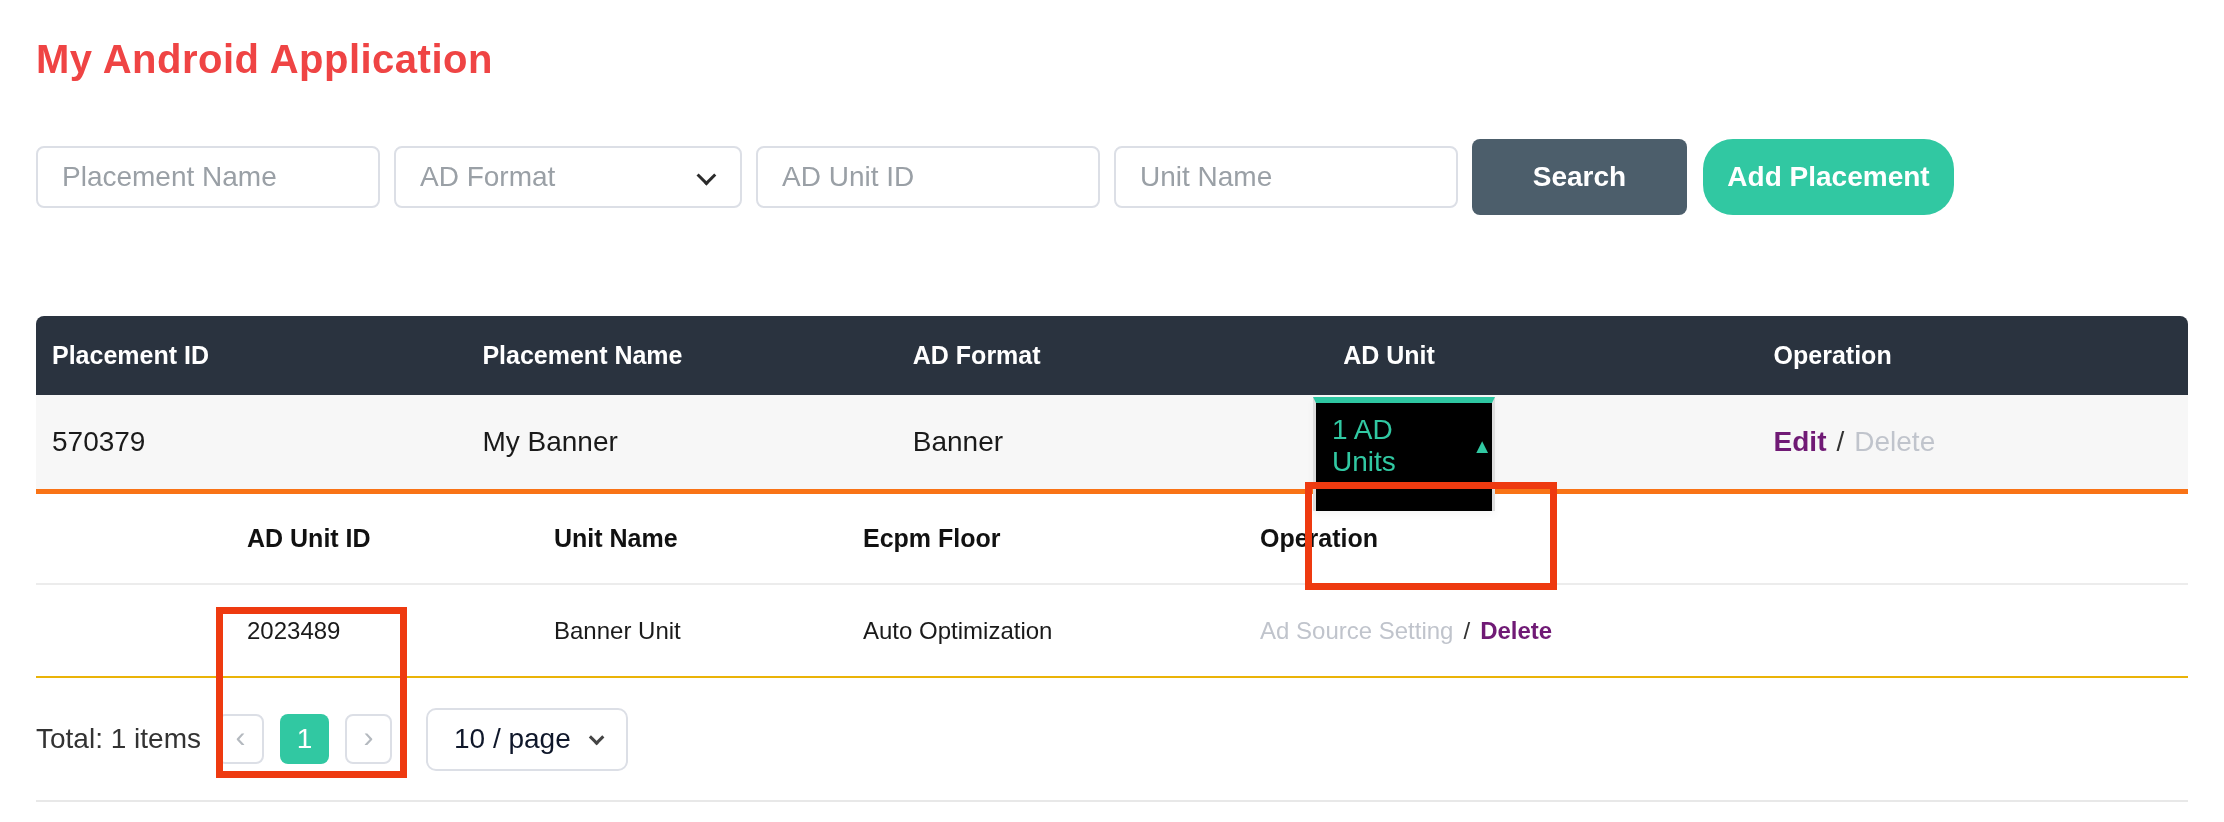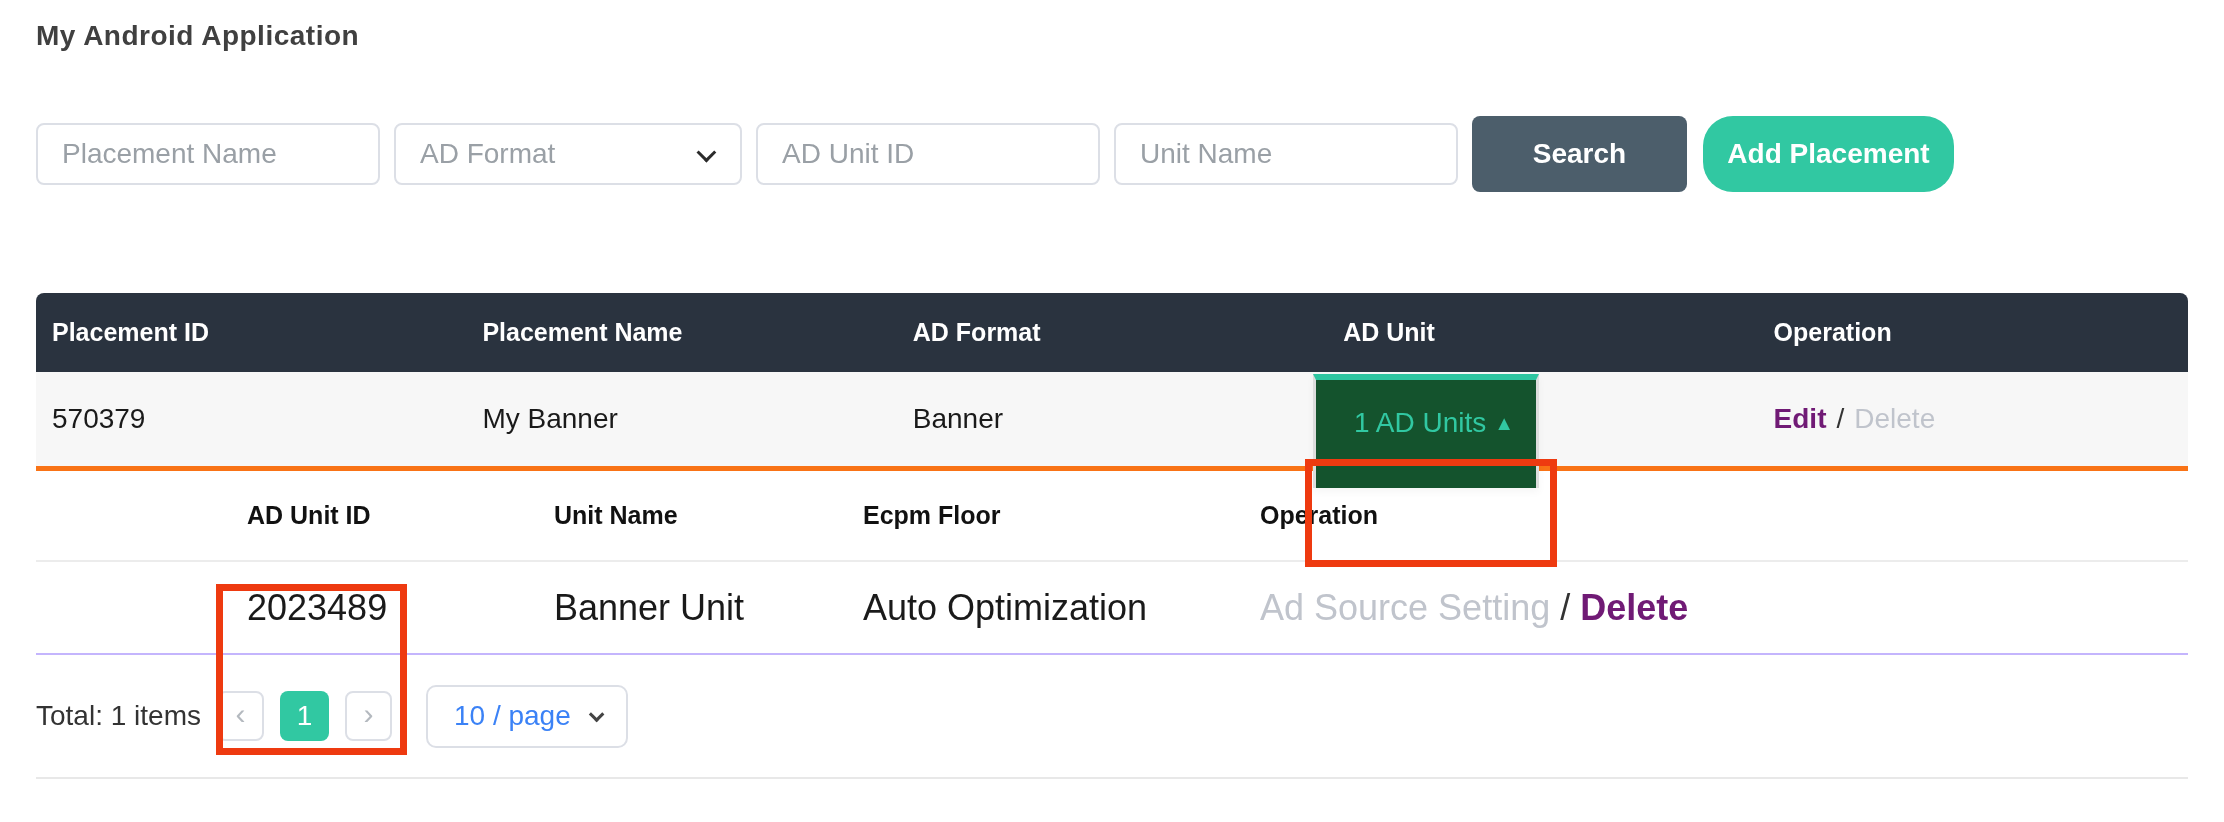--- a/index.html
+++ b/index.html
@@ -1,22 +1,22 @@
 <!DOCTYPE html>
 <html><head>
 <meta charset="utf-8">
 <style>
   * { box-sizing: border-box; margin: 0; padding: 0; }
   html, body { width: 2224px; height: 822px; background: #ffffff;
     font-family: "Liberation Sans", sans-serif; color: #1a1a1a; }
   .content { padding: 0 36px; }
 
   
-  .page-title { margin-top: 12px; font-size: 28px; line-height: 48px;
-    font-weight: bold; color: #404040; letter-spacing: 0.5px; }
+  .page-title { margin-top: 35px; font-size: 40px; line-height: 48px;
+    font-weight: bold; color: #ef4444; letter-spacing: 0.5px; }
 
   
   .filters { margin-top: 56px; display: flex; align-items: center; }
   .f-input, .f-select { width: 344px; height: 62px; border: 2px solid #dcdfe6;
     border-radius: 8px; font-size: 28px; color: #333; padding: 0 24px;
     background: #fff; outline: none; font-family: "Liberation Sans", sans-serif; }
   .f-input::placeholder { color: #9aa0a6; }
   .f-select { width: 348px; position: relative; display: flex; align-items: center;
     color: #9aa0a6; }
   .filters > * { margin-right: 14px; }
@@ -33,60 +33,60 @@
   .table-card { margin-top: 101px; width: 2152px; position: relative; }
   .thead { display: grid; grid-template-columns: repeat(5, 1fr); align-items: center;
     height: 79px; background: #2a333f; border-radius: 8px 8px 0 0;
     color: #ffffff; font-weight: bold; font-size: 25px; }
   .thead > div, .trow > div { padding-left: 16px; }
   .trow { position: relative; display: grid; grid-template-columns: repeat(5, 1fr);
     align-items: center; height: 99px; background: #f7f7f7;
     border-bottom: 5px solid #f97316; font-size: 28px; }
 
   
-  .adunit-box { position: absolute; left: 1277px; top: 2px; width: 226px; height: 114px;
-    background: #14532d; border-left: 3px solid #dddddd; border-right: 3px solid #dddddd;
+  .adunit-box { position: absolute; left: 1277px; top: 2px; width: 182px; height: 114px;
+    background: #000000; border-left: 3px solid #dddddd; border-right: 3px solid #dddddd;
     border-top: 6px solid #2ec6a1; z-index: 3; display: flex; align-items: center;
     justify-content: center; gap: 8px; box-shadow: 0 4px 8px rgba(0,0,0,0.04);
     padding-bottom: 22px; cursor: pointer; }
   .adunit-box .label { color: #31c8a2; font-size: 28px; }
   .adunit-box .tri-up { color: #31c8a2; font-size: 20px; }
 
   
   .annot { position: absolute; border: 7px solid #ee3a10; background: transparent;
     z-index: 6; pointer-events: none; }
   .annot-1 { left: 1269px; top: 166px; width: 252px; height: 108px; }
   .annot-2 { left: 180px; top: 291px; width: 191px; height: 171px; }
 
   
   .subhead, .subrow { display: grid; grid-template-columns: 211px 307px 309px 397px auto;
     align-items: center; background: #ffffff; }
   .subhead { height: 91px; border-bottom: 2px solid #ececec;
     font-size: 25px; font-weight: bold; color: #111111; }
-  .subrow { height: 93px; border-bottom: 2px solid #c4b5fd; font-size: 36px; }
+  .subrow { height: 93px; border-bottom: 2px solid #eab308; font-size: 24px; }
 
   
   .lnk { font-weight: bold; color: #701a75; cursor: pointer; }
   .lnk-disabled { color: #c0c4cc; font-weight: normal; cursor: default; }
   .sep { color: #333333; padding: 0 10px; font-weight: normal; }
 
   
   .pager { height: 124px; display: flex; align-items: center; justify-content: flex-start;
     border-bottom: 2px solid #e8e8e8; padding-right: 18px; font-size: 28px; color: #333; }
   .pg-total { margin-right: 16px; }
   .pg-btn { width: 47px; height: 50px; border: 2px solid #dcdfe6; border-radius: 8px;
     background: #fff; display: flex; align-items: center; justify-content: center;
     color: #b4b9bf; font-size: 30px; margin-right: 16px; cursor: pointer;
     padding-bottom: 4px; }
   .pg-current { width: 49px; height: 50px; border-radius: 8px; background: #31c8a2;
     color: #ffffff; display: flex; align-items: center; justify-content: center;
     font-size: 28px; margin-right: 16px; cursor: pointer; }
   .pg-size { height: 63px; border: 2px solid #dcdfe6; border-radius: 10px;
     display: flex; align-items: center; justify-content: center; gap: 18px;
-    padding: 0 26px; margin-left: 18px; cursor: pointer; color: #3b82f6; }
+    padding: 0 26px; margin-left: 18px; cursor: pointer; color: #0f172a; }
   .pg-size .chev-down { width: 11px; height: 11px; border-right: 3px solid #444;
     border-bottom: 3px solid #444; transform: rotate(45deg) translateY(-3px); }
 </style>
 </head>
 <body>
 
 <div class="content">
 
   <h1 class="page-title">My Android Application</h1>
 

